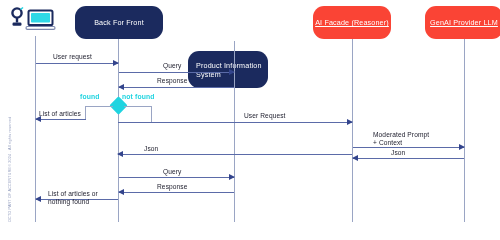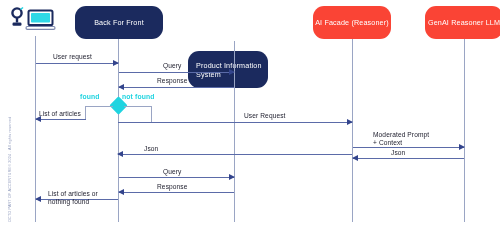--- a/index.html
+++ b/index.html
@@ -29,21 +29,21 @@
     font-size: 7.2px;
     line-height: 9px;
     letter-spacing: 0.15px;
     display: flex;
     align-items: center;
     justify-content: center;
     text-align: center;
     box-sizing: border-box;
   }
   .partbox.navy { background: #1b2a5e; }
-  .partbox.red  { background: #fa4435; }
+  .partbox.red  { background: #fa4435; text-decoration: underline; }
   .partbox.lefttext {
     justify-content: flex-start;
     text-align: left;
     padding-left: 8px;
   }
   .msg {
     position: absolute;
     height: 1px;
     background: #5b6ba8;
   }
@@ -137,21 +137,21 @@
 
   <div class="partbox navy lefttext" style="left:188px; top:4px; width:80px; height:37px;margin-top:47px;">
     <span>Product Information System</span>
   </div>
 
   <div class="partbox red" style="left:313px; top:6px; width:78px; height:33px;">
     <span>AI Facade (Reasoner)</span>
   </div>
 
   <div class="partbox red" style="left:425px; top:6px; width:78px; height:33px;">
-    <span>GenAI Reasoner LLM</span>
+    <span>GenAI Provider LLM</span>
   </div>
 
   <div class="lifeline" style="left:35px; top:36px; height:186px;"></div>
   <div class="lifeline" style="left:118px; top:39px; height:183px;"></div>
   <div class="lifeline" style="left:234px; top:41px; height:181px;"></div>
   <div class="lifeline" style="left:352px; top:39px; height:183px;"></div>
   <div class="lifeline" style="left:464px; top:39px; height:183px;"></div>
 
   <div class="msg right" style="left:36px; top:63px; width:82px;">
     <span class="head"></span>

